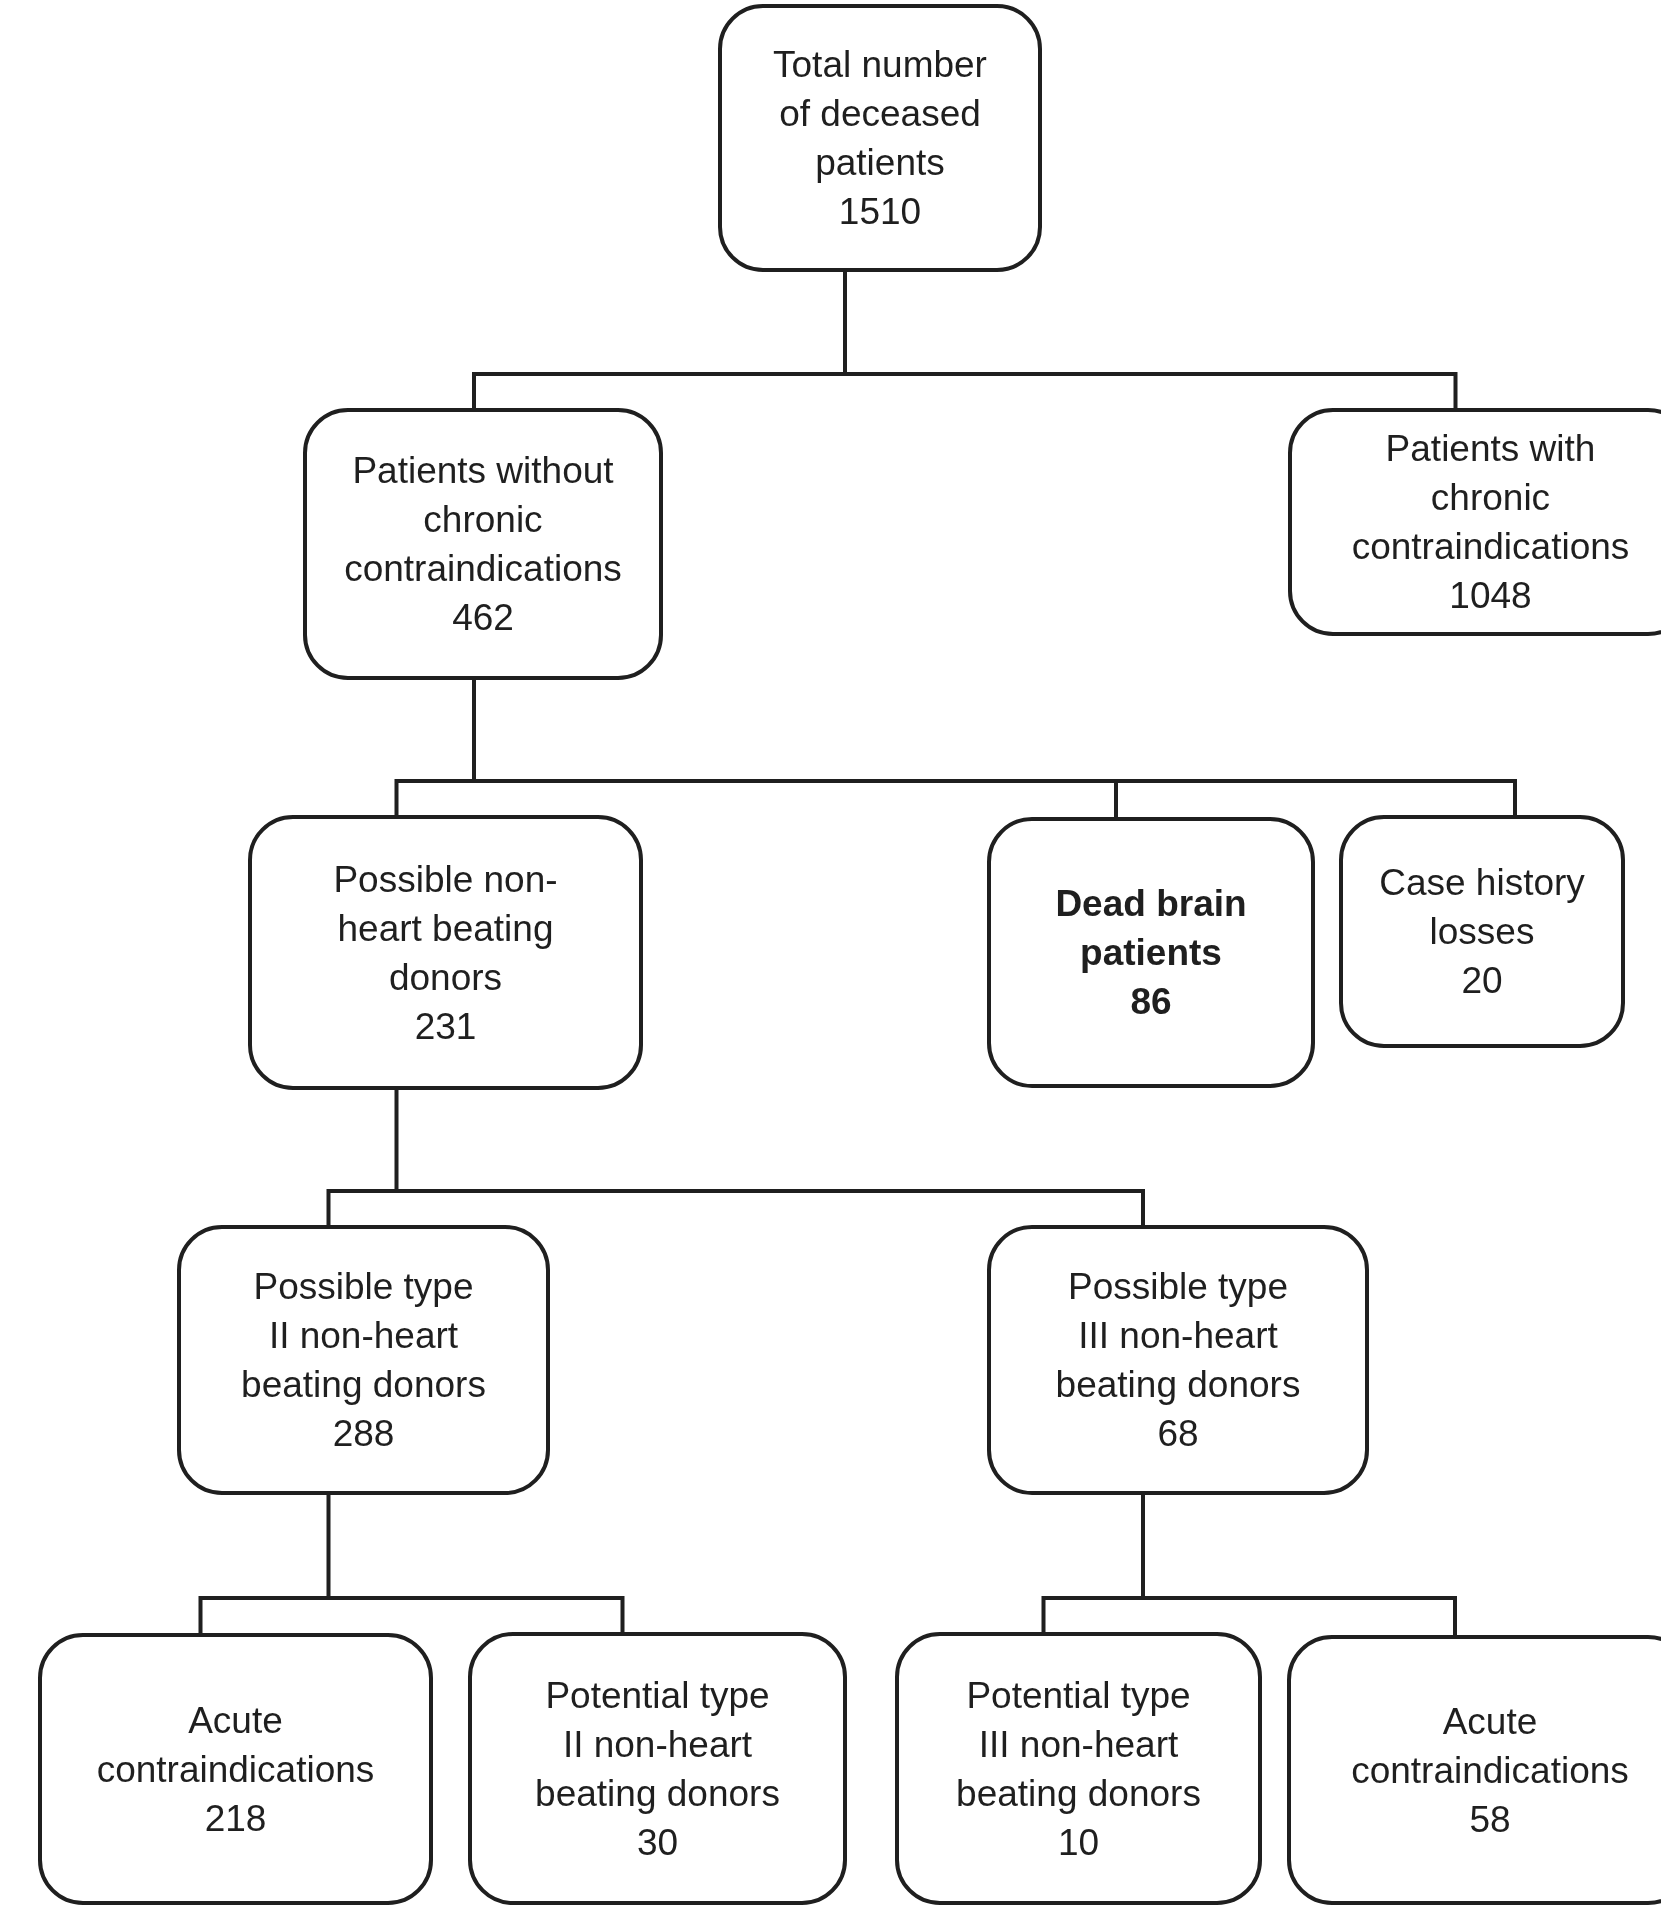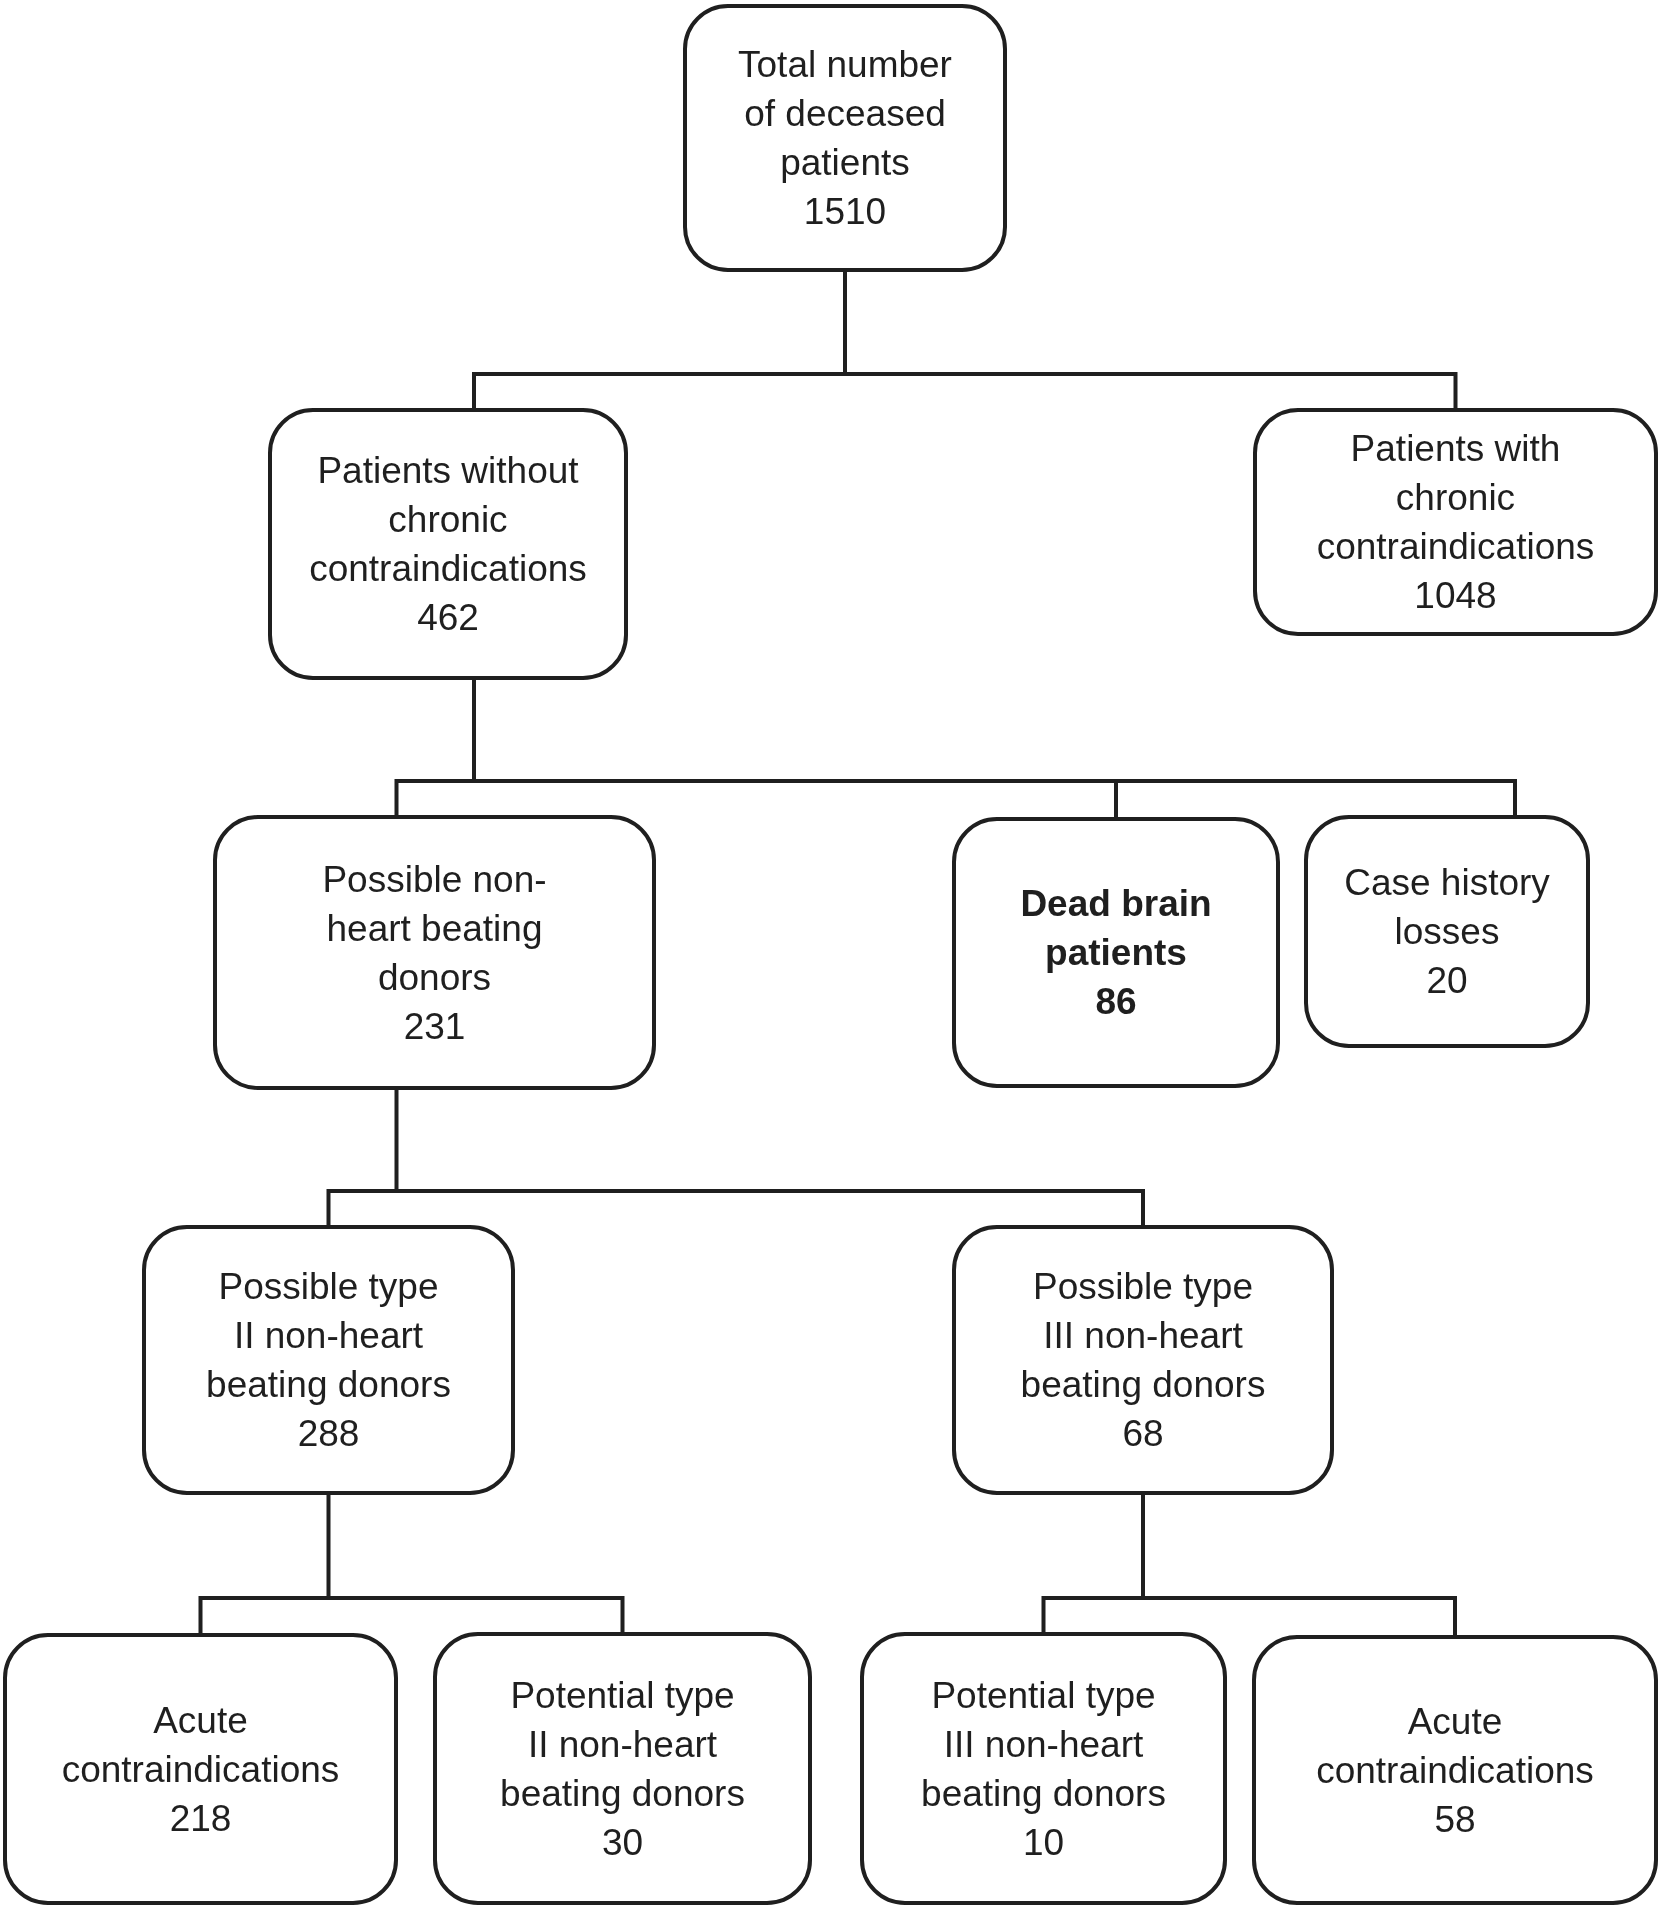--- a/index.html
+++ b/index.html
@@ -35,20 +35,21 @@
     position: absolute;
     box-sizing: border-box;
     border: 4px solid var(--stroke, #1f1f1f);
     border-radius: 45px;
     background: var(--bg, #ffffff);
     display: flex;
     flex-direction: column;
     align-items: center;
     justify-content: center;
     text-align: center;
+    margin-left: 35px;
   }
   .node-label {
     white-space: pre-line;
     font-size: 37px;
     line-height: 49px;
     color: var(--ink, #1f1f1f);
   }
   .node-value {
     font-size: 37px;
     line-height: 49px;
@@ -82,21 +83,21 @@
     <div class="node-value">462</div>
   </div>
 
   <div class="node" style="left:1253px; top:408px; width:405px; height:228px;">
     <div class="node-label">Patients with
 chronic
 contraindications</div>
     <div class="node-value">1048</div>
   </div>
 
-  <div class="node" style="left:213px; top:815px; width:443px; height:275px;">
+  <div class="node" style="left:213px; top:815px; width:395px; height:275px;">
     <div class="node-label">Possible non-
 heart beating
 donors</div>
     <div class="node-value">231</div>
   </div>
 
   <div class="node" style="left:952px; top:817px; width:328px; height:271px;font-weight:bold;">
     <div class="node-label">Dead brain
 patients</div>
     <div class="node-value">86</div>

